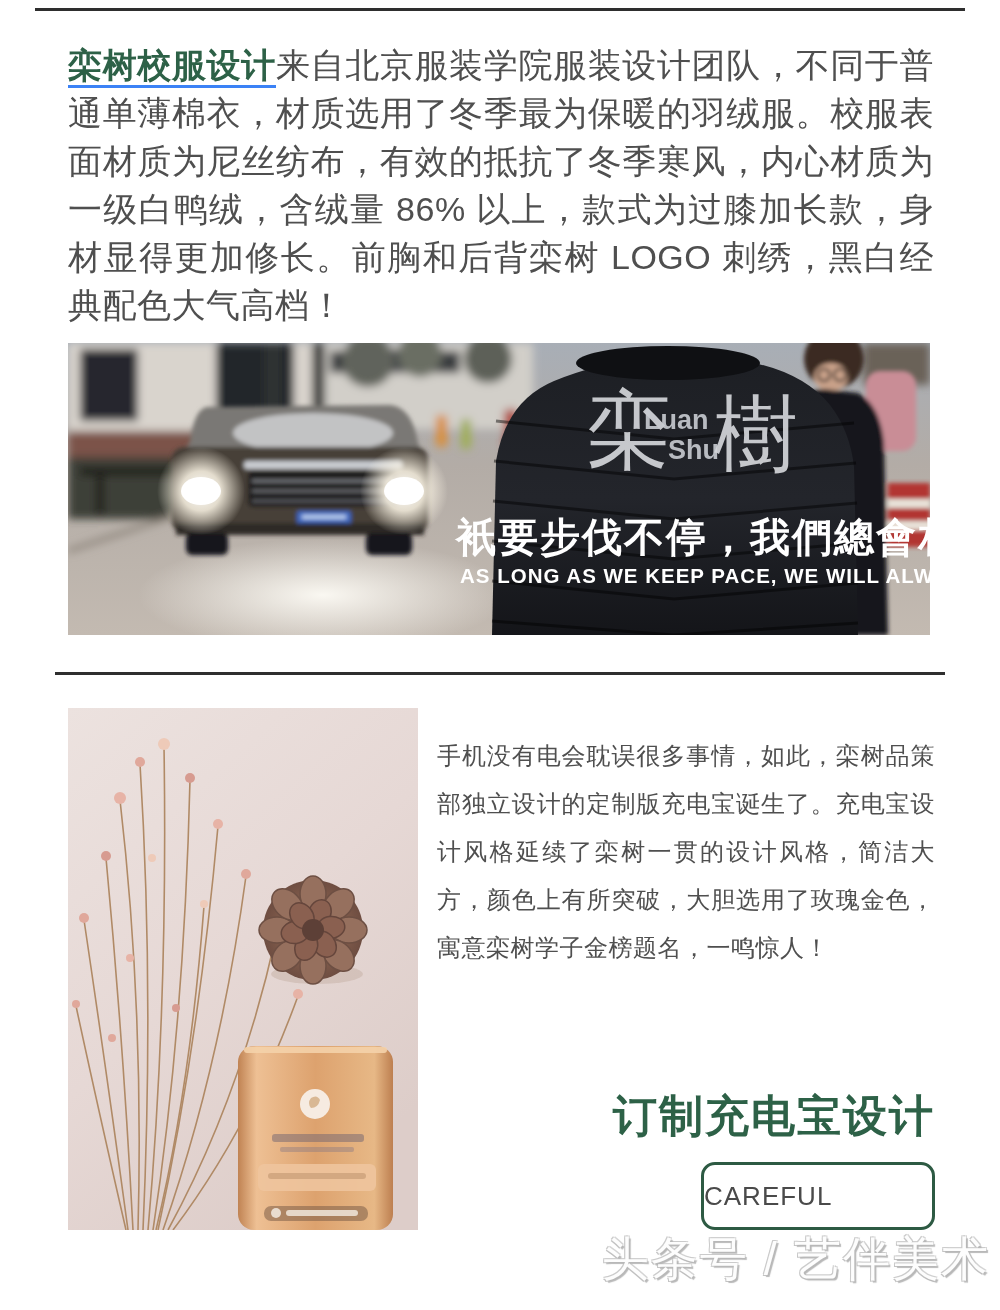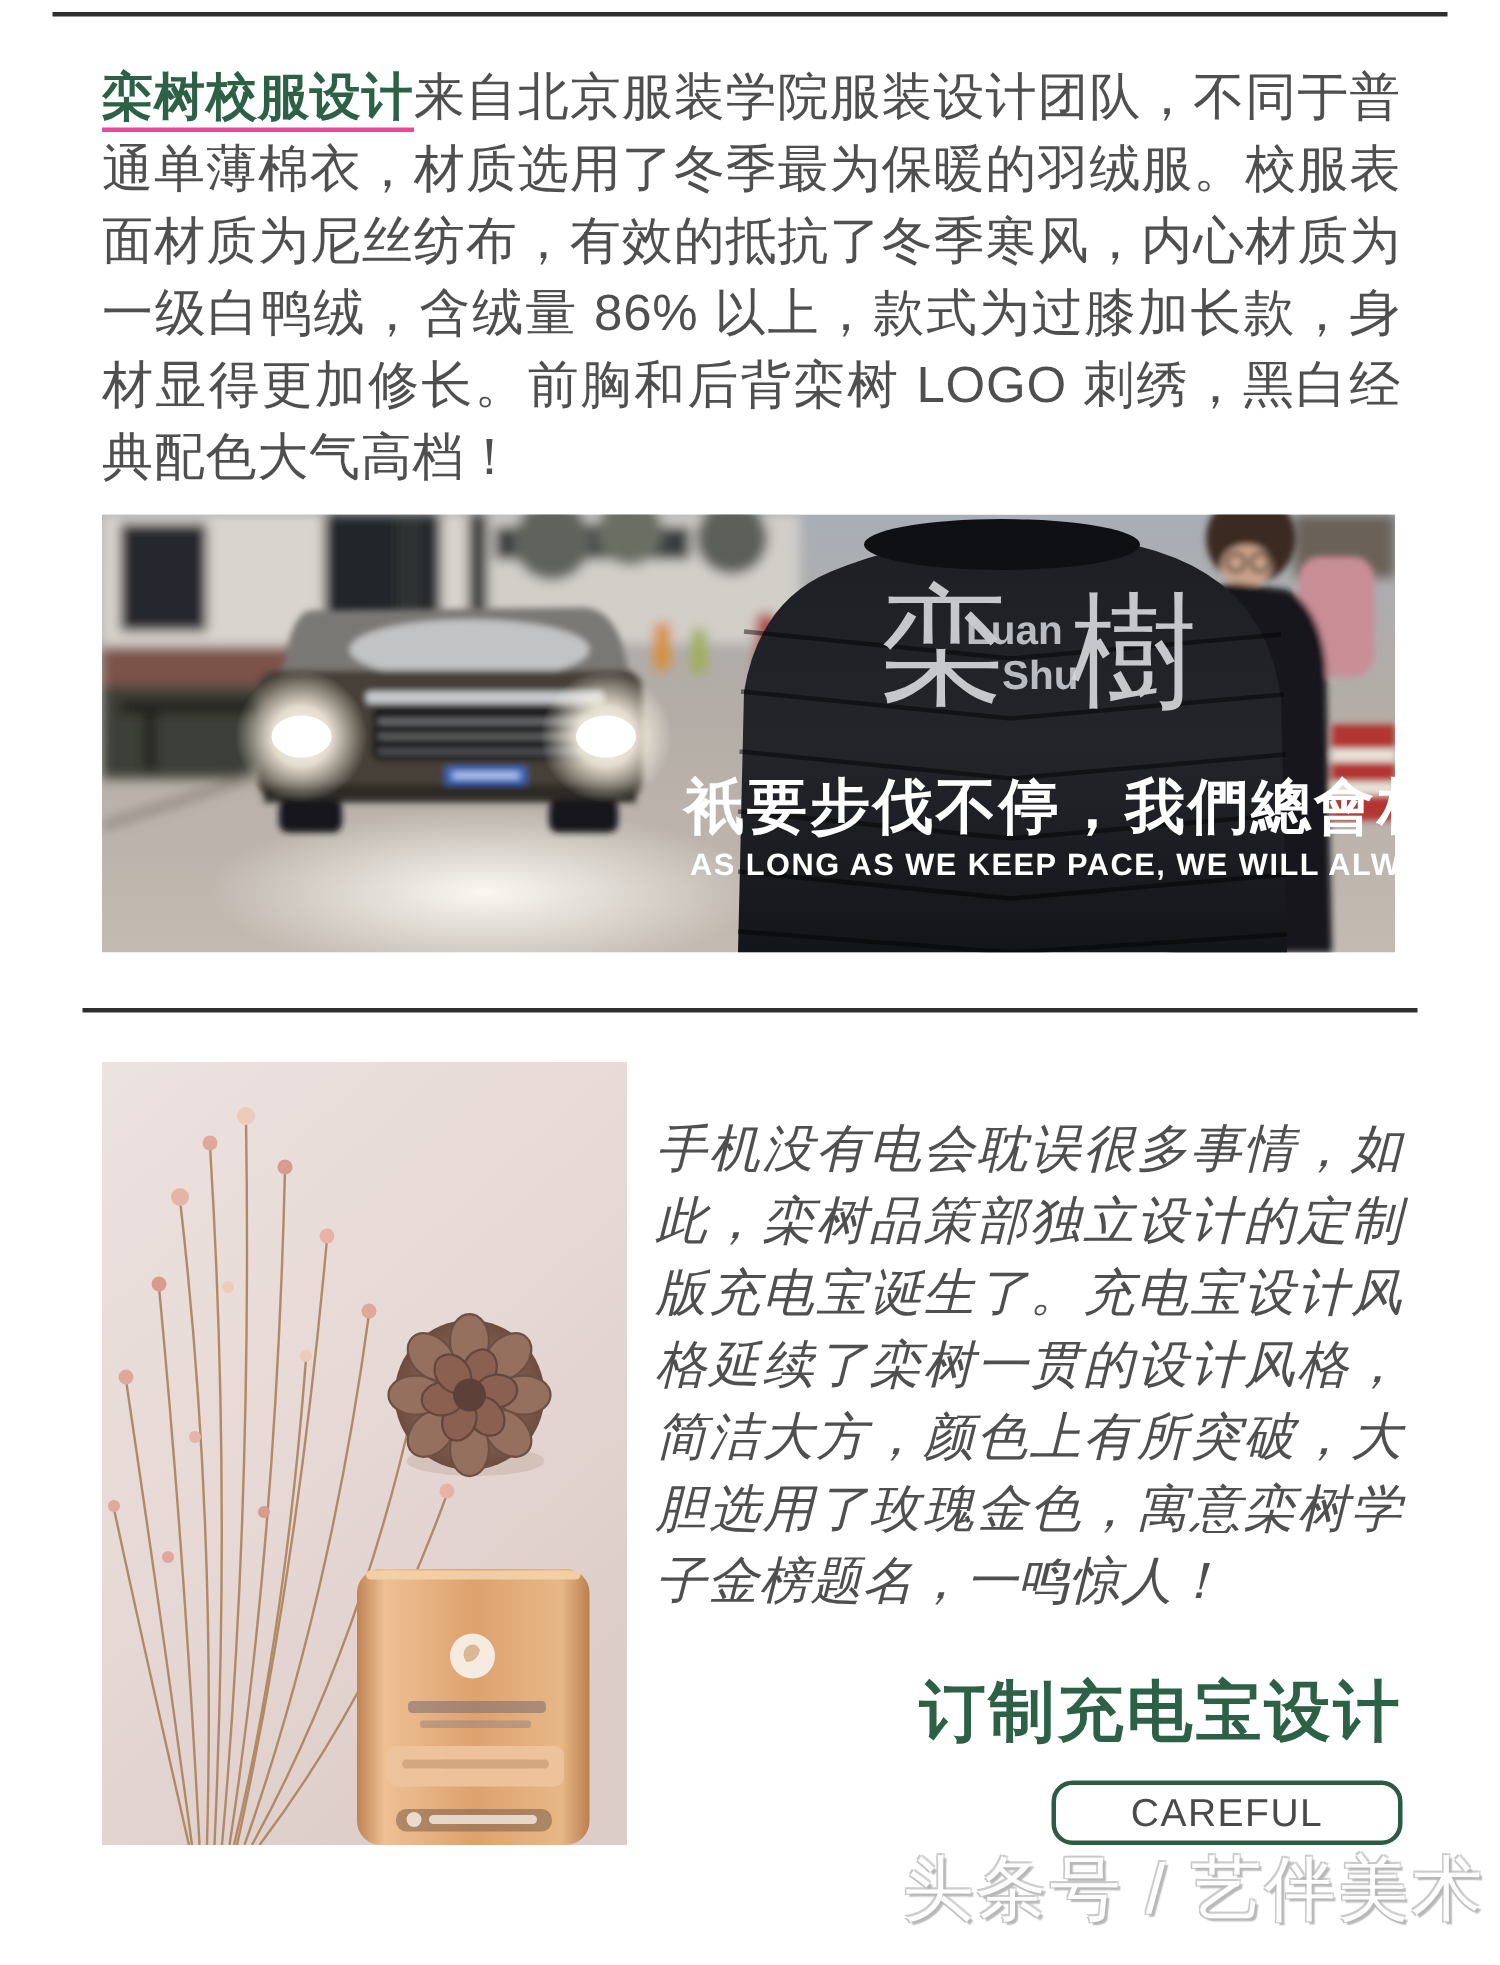--- a/index.html
+++ b/index.html
@@ -15,46 +15,46 @@
   .top-rule { margin:8px 35px 0 35px; height:3px; background:#2e2e2e; }
   .para1 {
     margin:30px 66px 0 68px;
     font-size:34px; line-height:48px;
     letter-spacing:0.5px;
     text-align:justify;
     color:#4f4f4f;
   }
   .lead {
     color:#2d6147; font-weight:bold;
-    border-bottom:3px solid #ec4899;
+    border-bottom:3px solid #3b82f6;
     padding-bottom:1px;
   }
   .photo1 { display:block; margin:14px 70px 0 68px; }
   .divider { margin:37px 55px 0 55px; height:3px; background:#2e2e2e; }
   .section2 { display:flex; margin:33px 65px 0 68px; }
   .photo2 { display:block; flex:0 0 350px; }
   .right-col { flex:1; margin-left:19px; display:flex; flex-direction:column; height:522px; }
   .para2 {
-    font-size:34px; line-height:48px;
-    letter-spacing:0.5px; text-align:justify; color:#4f4f4f;font-style:italic;
+    font-size:24px; line-height:48px;
+    letter-spacing:0.5px; text-align:justify; color:#4f4f4f;
   }
   .caption-title {
     margin-top:auto;
     align-self:flex-end;
     font-size:44px; font-weight:bold;
     color:#2d6147; letter-spacing:2px;
   }
   .badge {
     align-self:flex-end;
     margin-top:16px;
     border:3px solid #2d5a43;
     border-radius:14px;
     background:#ffffff;
     width:234px; height:68px;
-    display:flex; align-items:center; justify-content:center;
+    display:flex; align-items:center; 
     gap:14px;
   }
   .badge-en { font-size:26px; color:#4a4a4a; letter-spacing:1px; }
   .badge-cn { font-size:42px; font-weight:bold; color:#255c41; letter-spacing:5px; }
   .watermark {
     position:absolute; right:10px; bottom:19px;
     font-size:47px; letter-spacing:2px;
     color:#fdfdfd;
     text-shadow:
       2px 2px 1px #b5b5b5,

